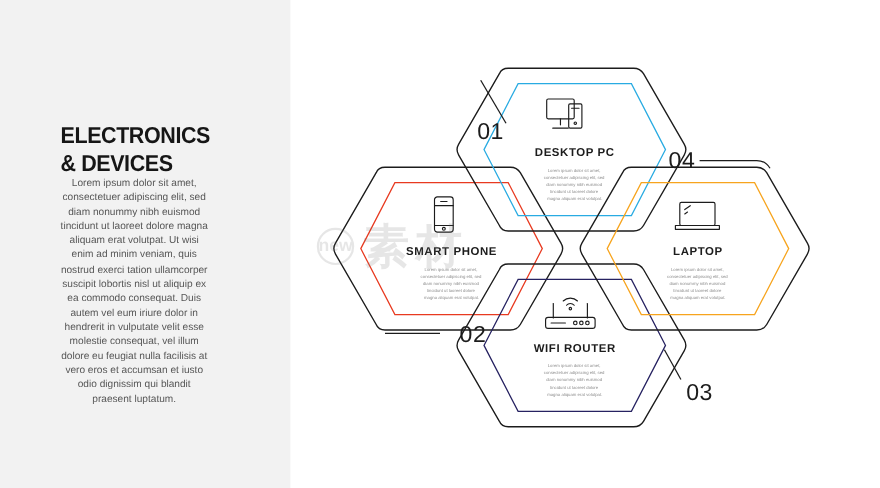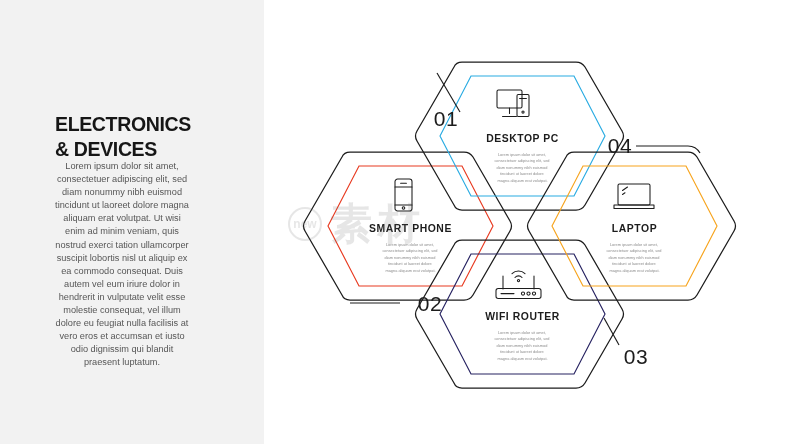--- a/index.html
+++ b/index.html
@@ -74,21 +74,21 @@
     position:absolute; left:288px; top:188px;
     width:512px; height:72px;
     opacity:0.17;
     pointer-events:none;
     display:flex; align-items:center; gap:8px;
   }
   .wm-badge{
     width:34px; height:34px; border-radius:50%;
     border:2.6px solid #6f6f6f;
     display:flex; align-items:center; justify-content:center;
-    font-size:12px; font-weight:bold; color:#6f6f6f;
+    font-size:16px; font-weight:bold; color:#6f6f6f;
     flex:0 0 auto;
   }
   .wm-cn{
     font-family:"DejaVu Sans", sans-serif;
     font-size:42px; font-weight:bold; color:#6f6f6f;
     letter-spacing:6px; white-space:nowrap;
   }
 </style>
 </head>
 <body>

